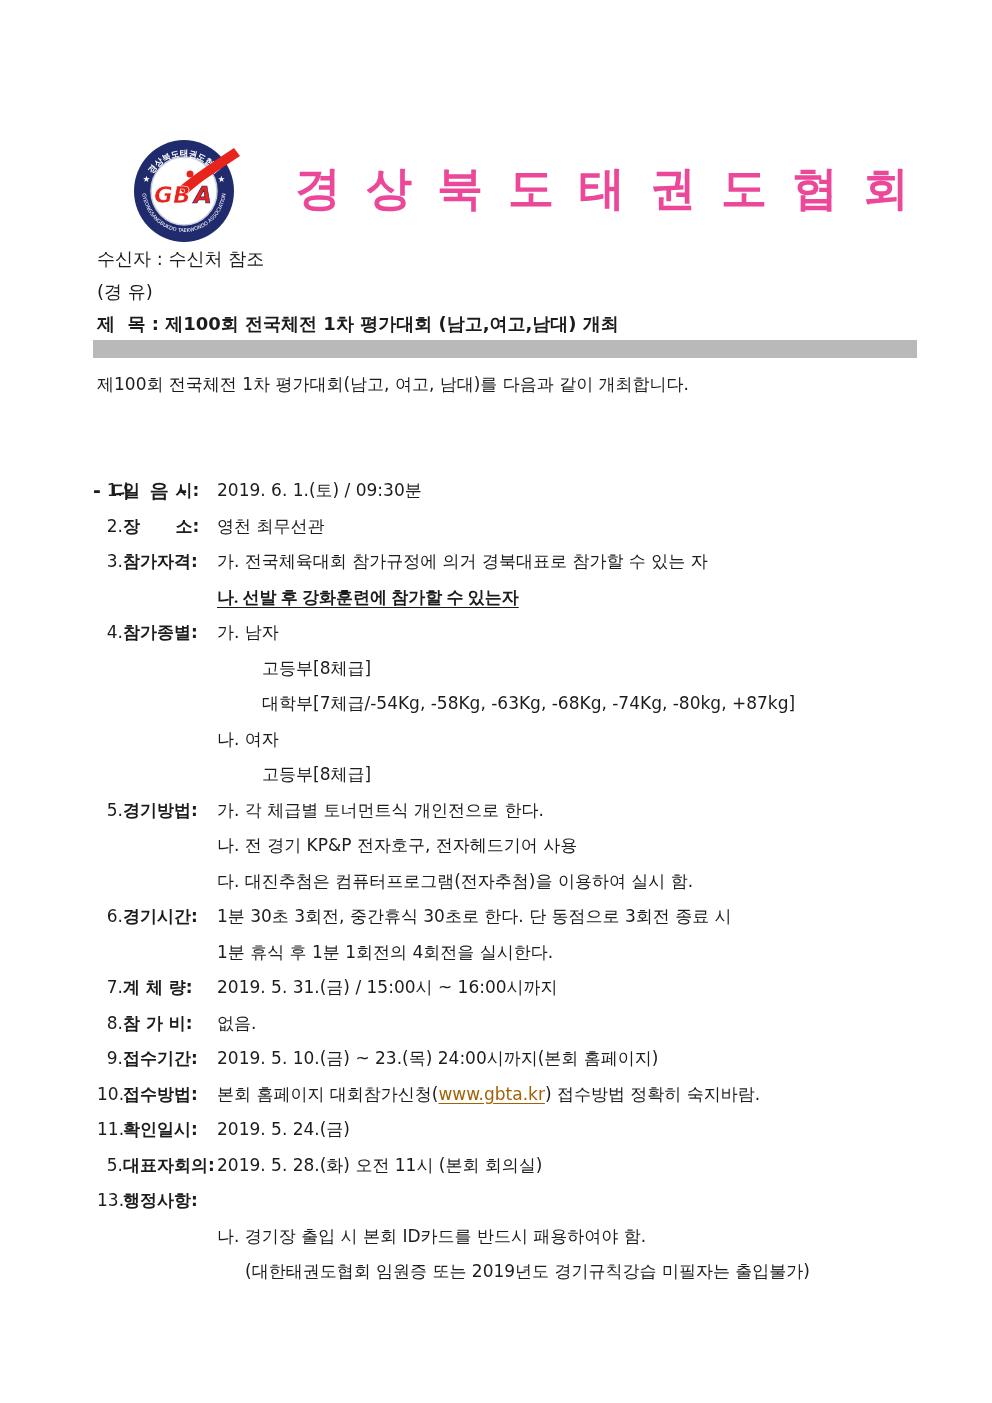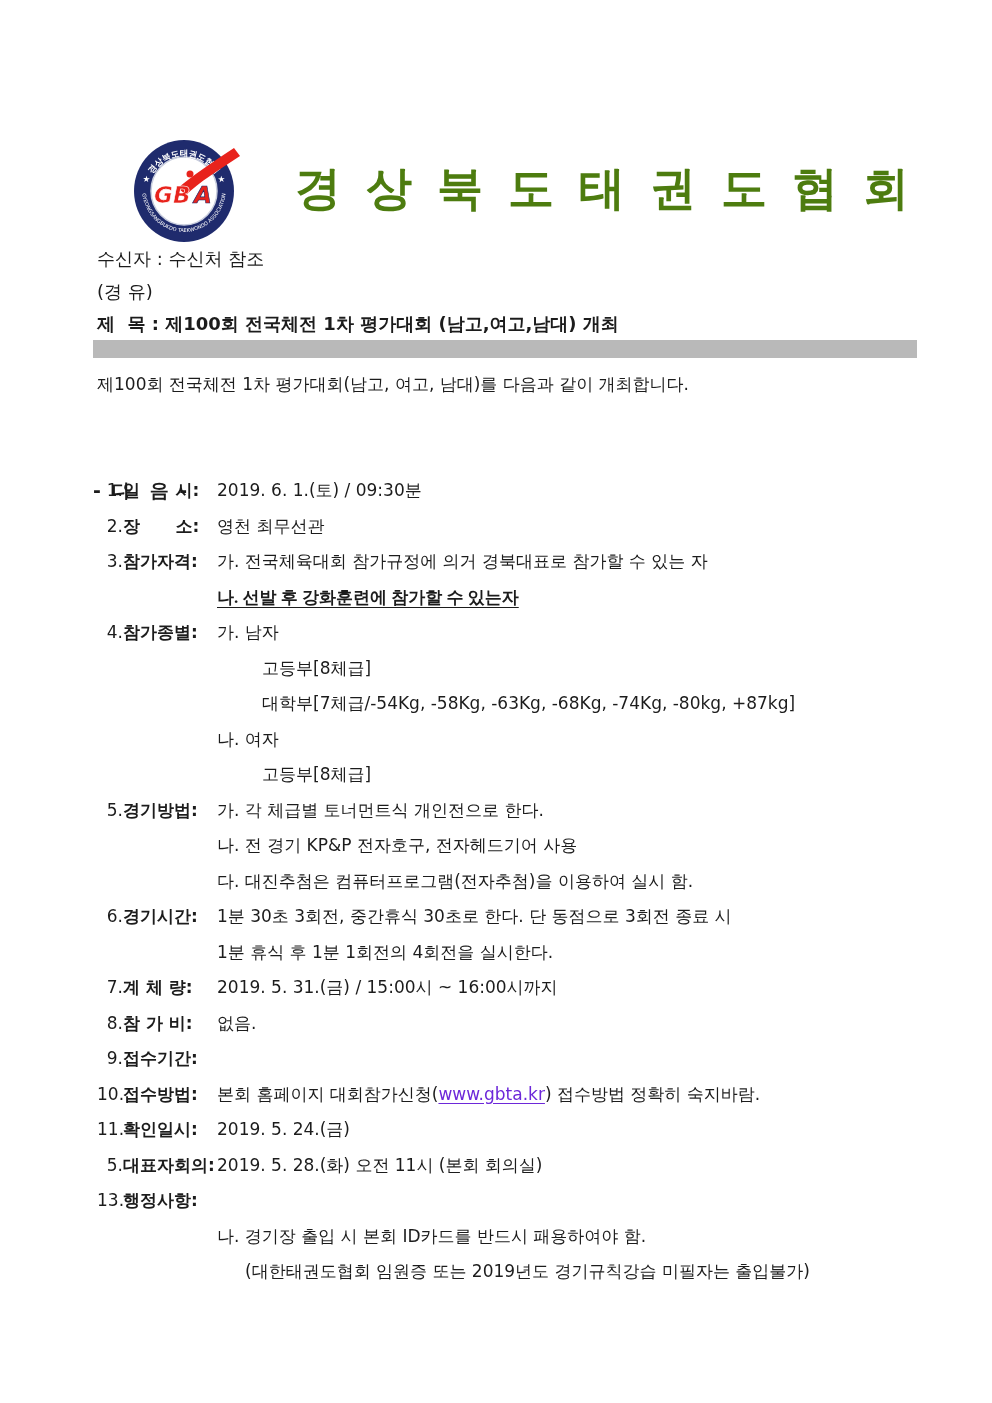--- a/index.html
+++ b/index.html
@@ -6,21 +6,21 @@
   body {
     width:992px; height:1403px; background:#ffffff; position:relative;
     font-family:"DejaVu Sans","Liberation Sans",sans-serif; color:#1c1c1c;
     overflow:hidden;
   }
   .abs { position:absolute; }
   #logo-wrap { left:132px; top:136px; width:112px; height:110px; }
   #org-title {
     left:295px; top:158px; width:630px; text-align:right;
     font-size:46px; font-weight:600; letter-spacing:25px; white-space:nowrap;
-    color:#4d7c0f;
+    color:#ec4899;
   }
   #recipient { left:97px; top:247px; font-size:18px; white-space:pre; }
   #via       { left:97px; top:280px; font-size:18px; white-space:pre; }
   #subject   { left:97px; top:312px; font-size:18px; font-weight:bold; white-space:pre; }
   #divider   { left:93px; top:340px; width:824px; height:18px; }
   #intro     { left:97px; top:373px; font-size:17px; white-space:pre; }
   #following { left:93px; top:438px; width:824px; 
                font-size:19px; font-weight:bold; letter-spacing:2px; white-space:pre;margin-top:40px; }
   #list      { left:97px; top:473px; width:872px; font-size:17px; }
   .row   { display:flex; line-height:35.5px; }
@@ -146,25 +146,26 @@
       <span class="content"><span>2019. 5. 31.(금) / 15:00시 ~ 16:00시까지</span></span>
     </div>
     <div class="row">
       <span class="no">8.</span>
       <span class="label">참 가 비:</span>
       <span class="content"><span>없음.</span></span>
     </div>
     <div class="row">
       <span class="no">9.</span>
       <span class="label">접수기간:</span>
+      <span class="content"><span>2019. 5. 10.(금) ~ 23.(목) 24:00시까지(본회 홈페이지)</span></span>
     </div>
     <div class="row">
       <span class="no">10.</span>
       <span class="label">접수방법:</span>
-      <span class="content"><span>본회 홈페이지 대회참가신청(</span><a class="link" style="color: #6d28d9;">www.gbta.kr</a><span>) 접수방법 정확히 숙지바람.</span></span>
+      <span class="content"><span>본회 홈페이지 대회참가신청(</span><a class="link" style="color: #a16207;">www.gbta.kr</a><span>) 접수방법 정확히 숙지바람.</span></span>
     </div>
     <div class="row">
       <span class="no">11.</span>
       <span class="label">확인일시:</span>
       <span class="content"><span>2019. 5. 24.(금)</span></span>
     </div>
     <div class="row">
       <span class="no">5.</span>
       <span class="label">대표자회의:</span>
       <span class="content"><span>2019. 5. 28.(화) 오전 11시 (본회 회의실)</span></span>

